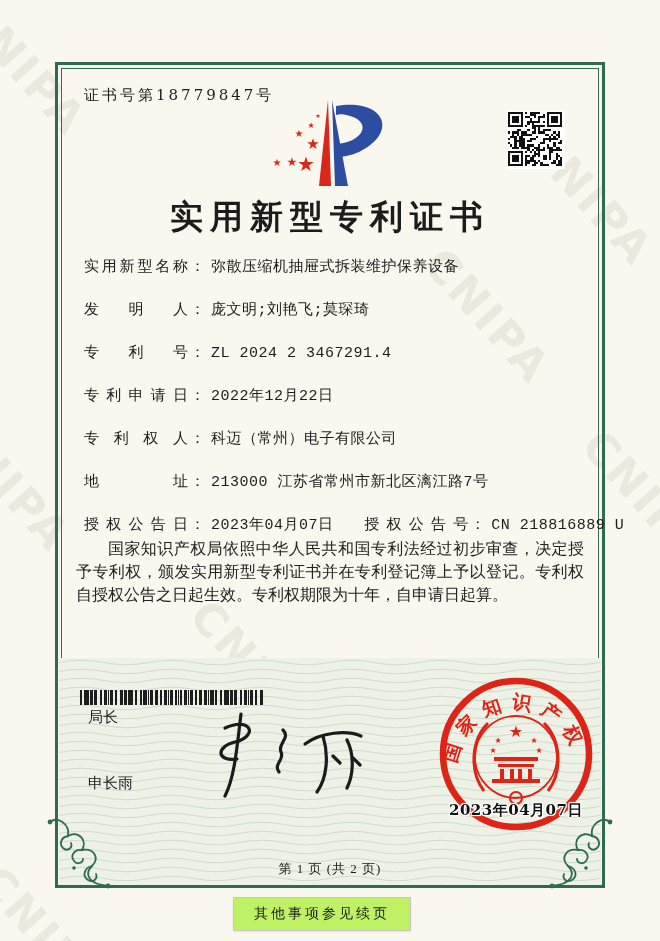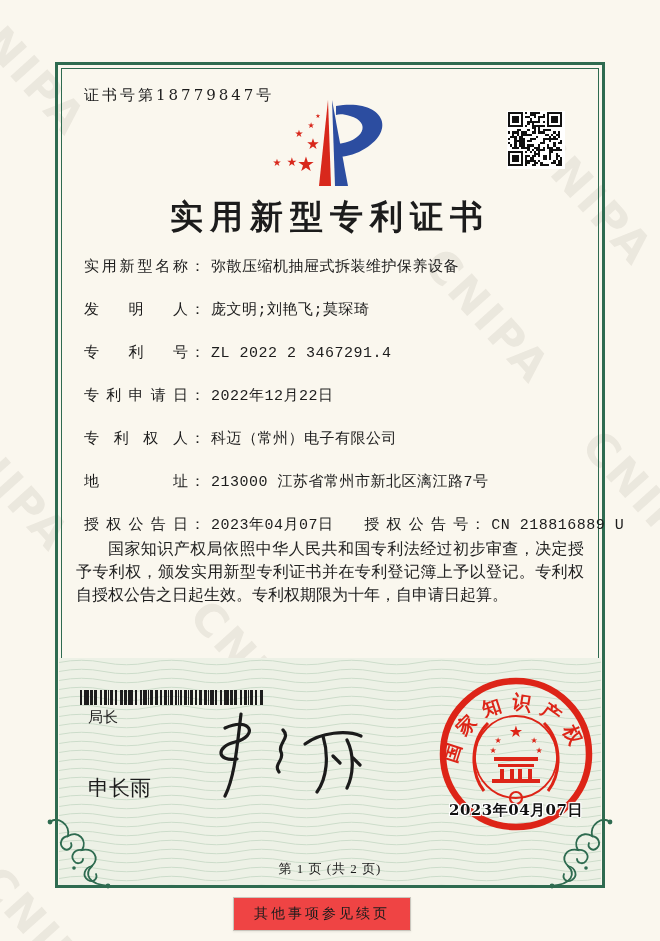--- a/index.html
+++ b/index.html
@@ -37,33 +37,33 @@
   
   .guilloche{left:59px;top:658px;width:542px;height:227px;z-index:2;}
   .barcode{left:80px;top:690px;width:184px;height:15px;z-index:4;
     background:
       repeating-linear-gradient(90deg,#1d1d1d 0 2px,rgba(0,0,0,0) 2px 5px),
       repeating-linear-gradient(90deg,#1d1d1d 0 1px,rgba(0,0,0,0) 1px 4px),
       repeating-linear-gradient(90deg,#1d1d1d 0 1px,rgba(0,0,0,0) 1px 7px);}
   .director-label{left:88px;top:708px;font-family:"DejaVu Sans", sans-serif;
       font-size:15px;z-index:4;}
   .director-name{left:88px;top:774px;font-family:Liberation Sans, sans-serif;
-      font-size:21px;z-index:4;}
+      font-size:15px;z-index:4;}
   .signature{left:195px;top:706px;width:180px;height:98px;z-index:4;}
   .seal{left:432px;top:671px;width:168px;height:166px;z-index:5;}
   .seal-date{left:440px;top:801px;width:152px;text-align:center;font-size:15px;
       font-weight:bold;color:#111;z-index:6;letter-spacing:0.5px;
       text-shadow:-1px -1px 0 #fff,1px -1px 0 #fff,-1px 1px 0 #fff,1px 1px 0 #fff,0 0 3px #fff;}
   .page-info{left:0;right:0;top:860px;text-align:center;font-size:13px;z-index:4;
       letter-spacing:1px;font-family:Liberation Serif, serif;}
   .corner{z-index:6;}
   .corner-bl{left:40px;top:808px;transform:scaleX(-1);}
   .corner-br{left:546px;top:808px;}
   
-  .continuation{left:233px;top:897px;background:#ef4444;border:1px solid #c9c6bd;
+  .continuation{left:233px;top:897px;background:#bef264;border:1px solid #c9c6bd;
       padding:7px 20px;font-size:14px;letter-spacing:3px;z-index:3;
       box-shadow:0 1px 2px rgba(0,0,0,0.08);}
 </style>
 </head>
 <body>
 
 <span class="wm" style="left:-12px;top:-10px">CNIPA</span>
 <span class="wm" style="left:555px;top:120px">CNIPA</span>
 <span class="wm" style="left:452px;top:238px">CNIPA</span>
 <span class="wm" style="left:-28px;top:406px">CNIPA</span>
@@ -322,21 +322,21 @@
 <div class="abs title">实用新型专利证书</div>
 
 <div class="abs fields">
   <div class="field-row">
     <span class="flabel">实用新型名称</span><span class="fcolon">：</span><span class="fvalue">弥散压缩机抽屉式拆装维护保养设备</span>
   </div>
   <div class="field-row">
     <span class="flabel">发明人</span><span class="fcolon">：</span><span class="fvalue">庞文明;刘艳飞;莫琛琦</span>
   </div>
   <div class="field-row">
-    <span class="flabel">专利号</span><span class="fcolon">：</span><span class="fvalue">ZL 2022 2 3467291.4</span>
+    <span class="flabel">专利号</span><span class="fcolon">：</span><span class="fvalue">ZL 2024 2 3467291.4</span>
   </div>
   <div class="field-row">
     <span class="flabel">专利申请日</span><span class="fcolon">：</span><span class="fvalue">2022年12月22日</span>
   </div>
   <div class="field-row">
     <span class="flabel">专利权人</span><span class="fcolon">：</span><span class="fvalue">科迈（常州）电子有限公司</span>
   </div>
   <div class="field-row">
     <span class="flabel">地址</span><span class="fcolon">：</span><span class="fvalue">213000 江苏省常州市新北区漓江路7号</span>
   </div>

